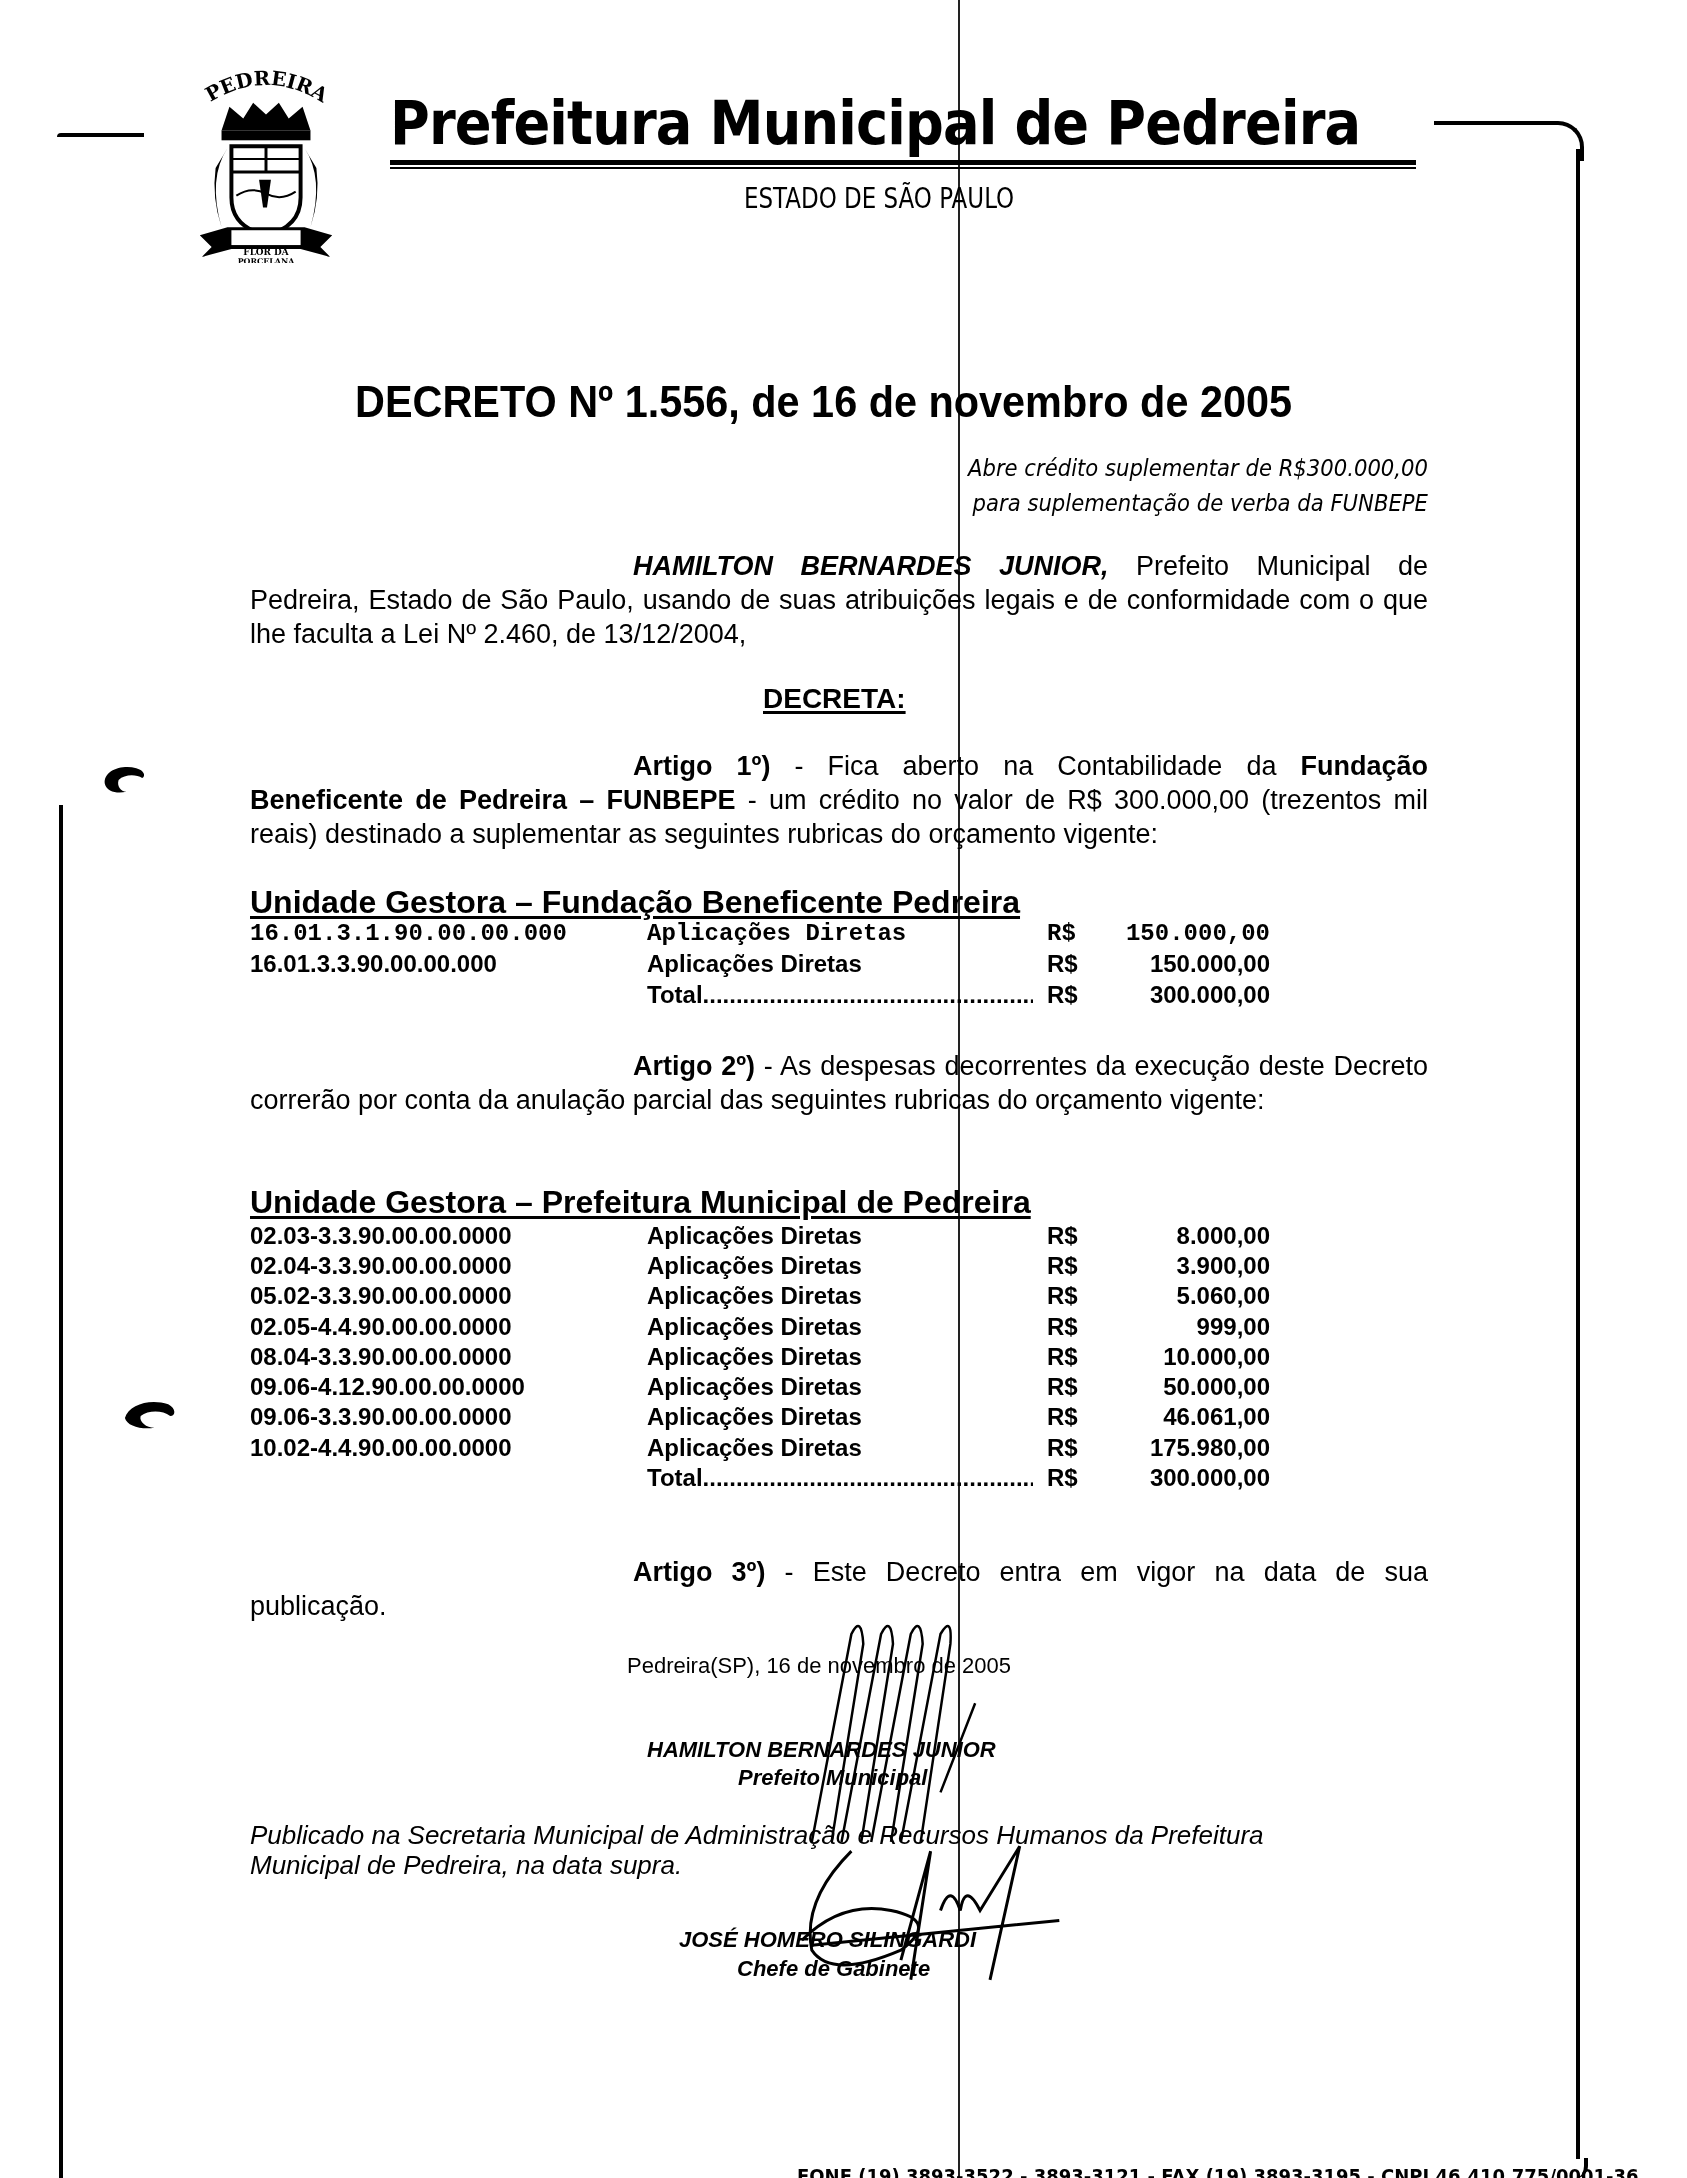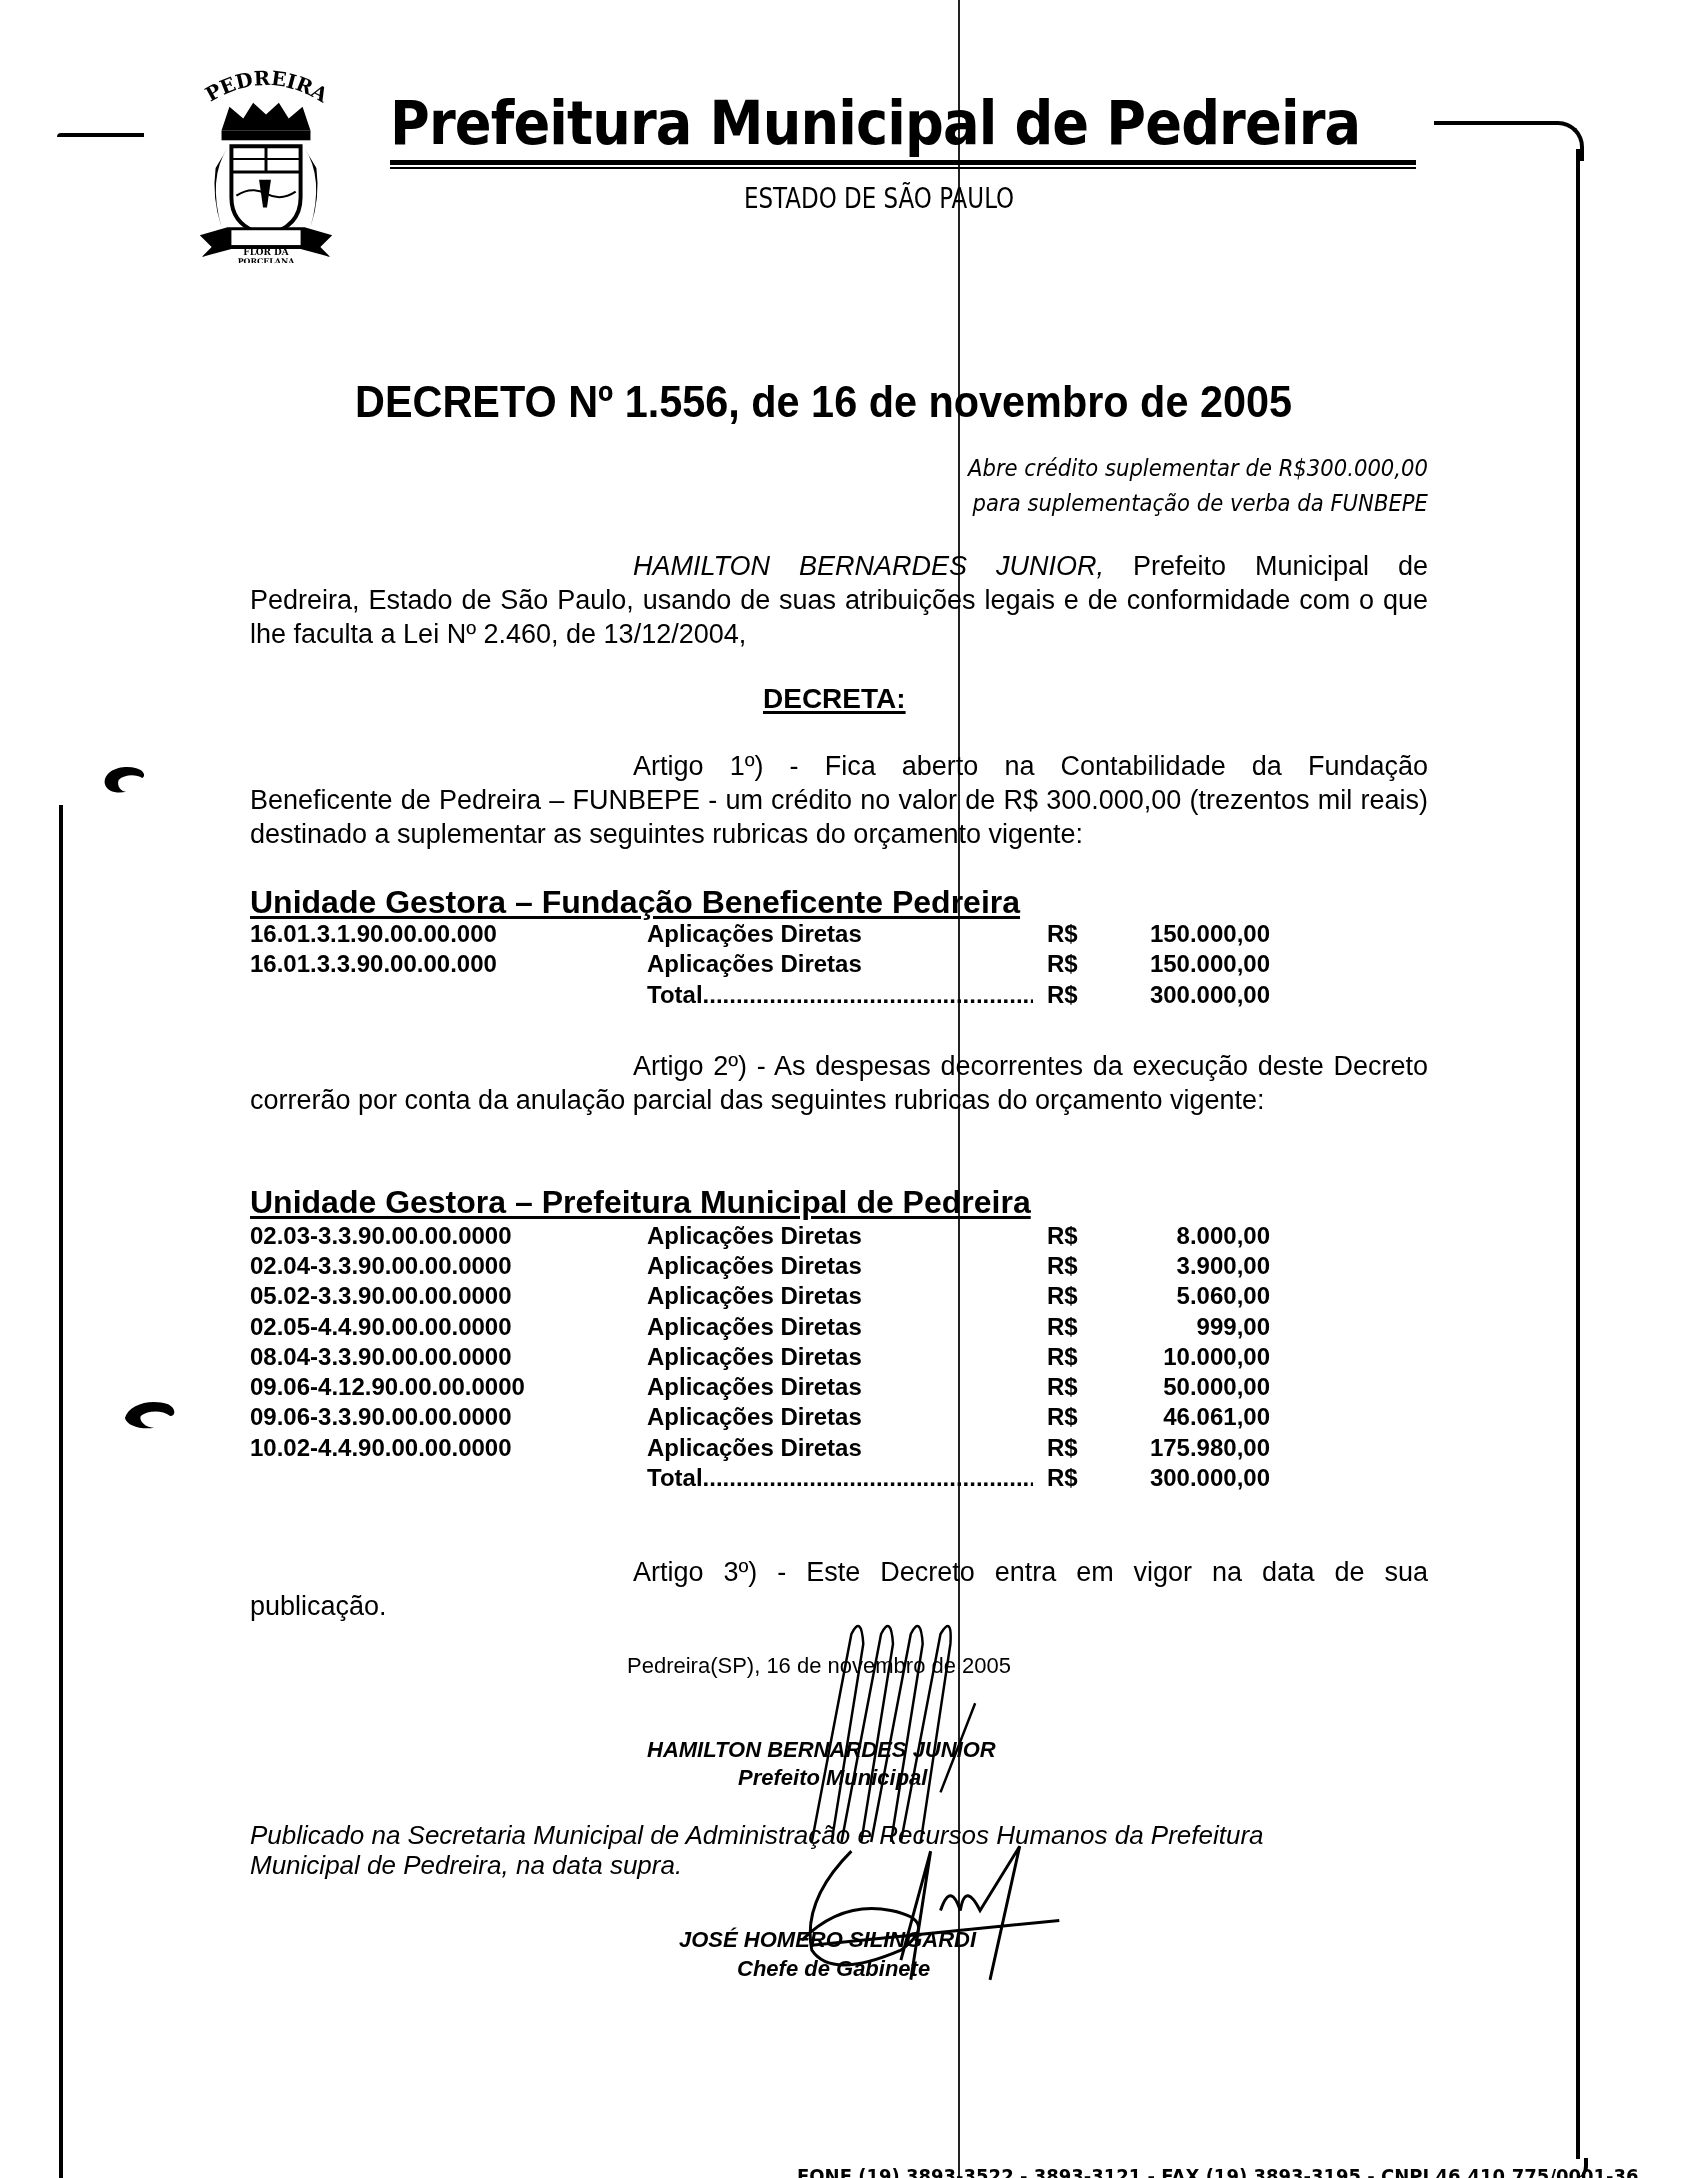--- a/index.html
+++ b/index.html
@@ -30,21 +30,21 @@
   #decree-title { left: 355px; top: 376px; font-weight: bold; font-size: 45px; }
   #decree-title .cond { transform: scaleX(0.92); }
   .ementa { right: 259px; font-family: "DejaVu Sans", sans-serif; font-style: italic; font-size: 23px; text-align: right; }
   .ementa .cond { transform: scaleX(0.92); transform-origin: right top; }
   #ementa-1 { top: 455px; }
   #ementa-2 { top: 490px; }
 
   
   .para { position: absolute; left: 250px; width: 1178px; font-size: 27px; line-height: 34px; text-align: justify; }
   .para .first { display: block; text-indent: 383px; }
-  .para b { font-weight: normal; }
+  .para b { font-weight: bold; }
   .lastline-full { text-align-last: justify; }
 
   #preamble { top: 549px; }
   #decreta { left: 763px; top: 683px; font-weight: bold; font-size: 28px; text-decoration: underline; text-decoration-thickness: 3px; text-underline-offset: 3px; }
   #art1 { top: 749px; }
   #art2 { top: 1049px; }
   #art3 { top: 1555px; }
   #art3-cont { left: 250px; top: 1591px; font-size: 27px; }
 
   
@@ -134,21 +134,21 @@
 </div>
 
 <div class="abs" id="decreta">DECRETA:</div>
 
 <div class="para" id="art1">
   <span class="first"><b>Artigo 1º)</b><span> - Fica aberto na Contabilidade da </span><b>Fundação Beneficente de Pedreira – FUNBEPE</b><span> - um crédito no valor de R$ 300.000,00 (trezentos mil reais) destinado a suplementar as seguintes rubricas do orçamento vigente:</span></span>
 </div>
 
 <div class="abs unit-title" id="unit1-title">Unidade Gestora – Fundação Beneficente Pedreira</div>
 <div id="table-1">
-    <div class="row" style="top: 920px;">
+    <div class="row" style="top: 920px; font-family: Liberation Mono, monospace;">
       <span class="c-code">16.01.3.1.90.00.00.000</span>
       <span class="c-desc">Aplicações Diretas</span>
       <span class="c-cur">R$</span>
       <span class="c-val">150.000,00</span>
     </div>
     <div class="row" style="top: 950px;">
       <span class="c-code">16.01.3.3.90.00.00.000</span>
       <span class="c-desc">Aplicações Diretas</span>
       <span class="c-cur">R$</span>
       <span class="c-val">150.000,00</span>

